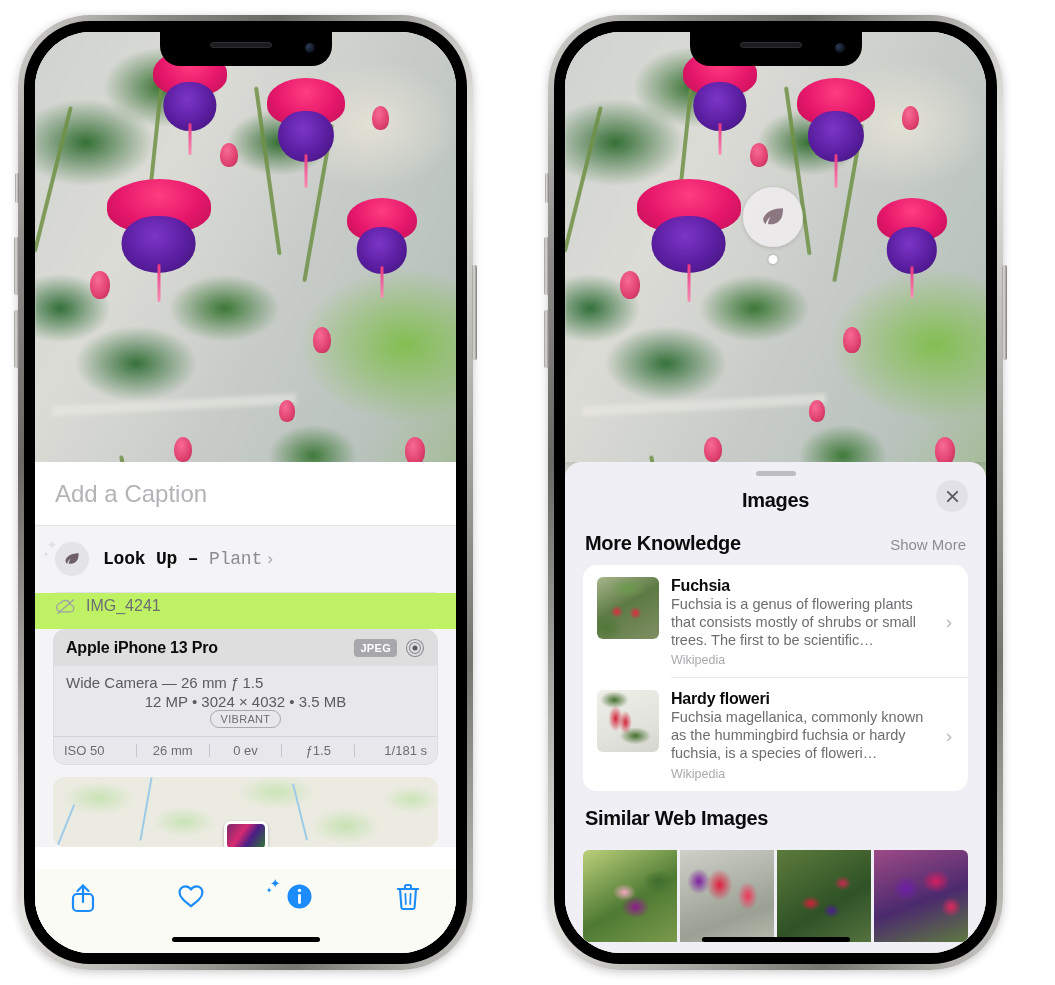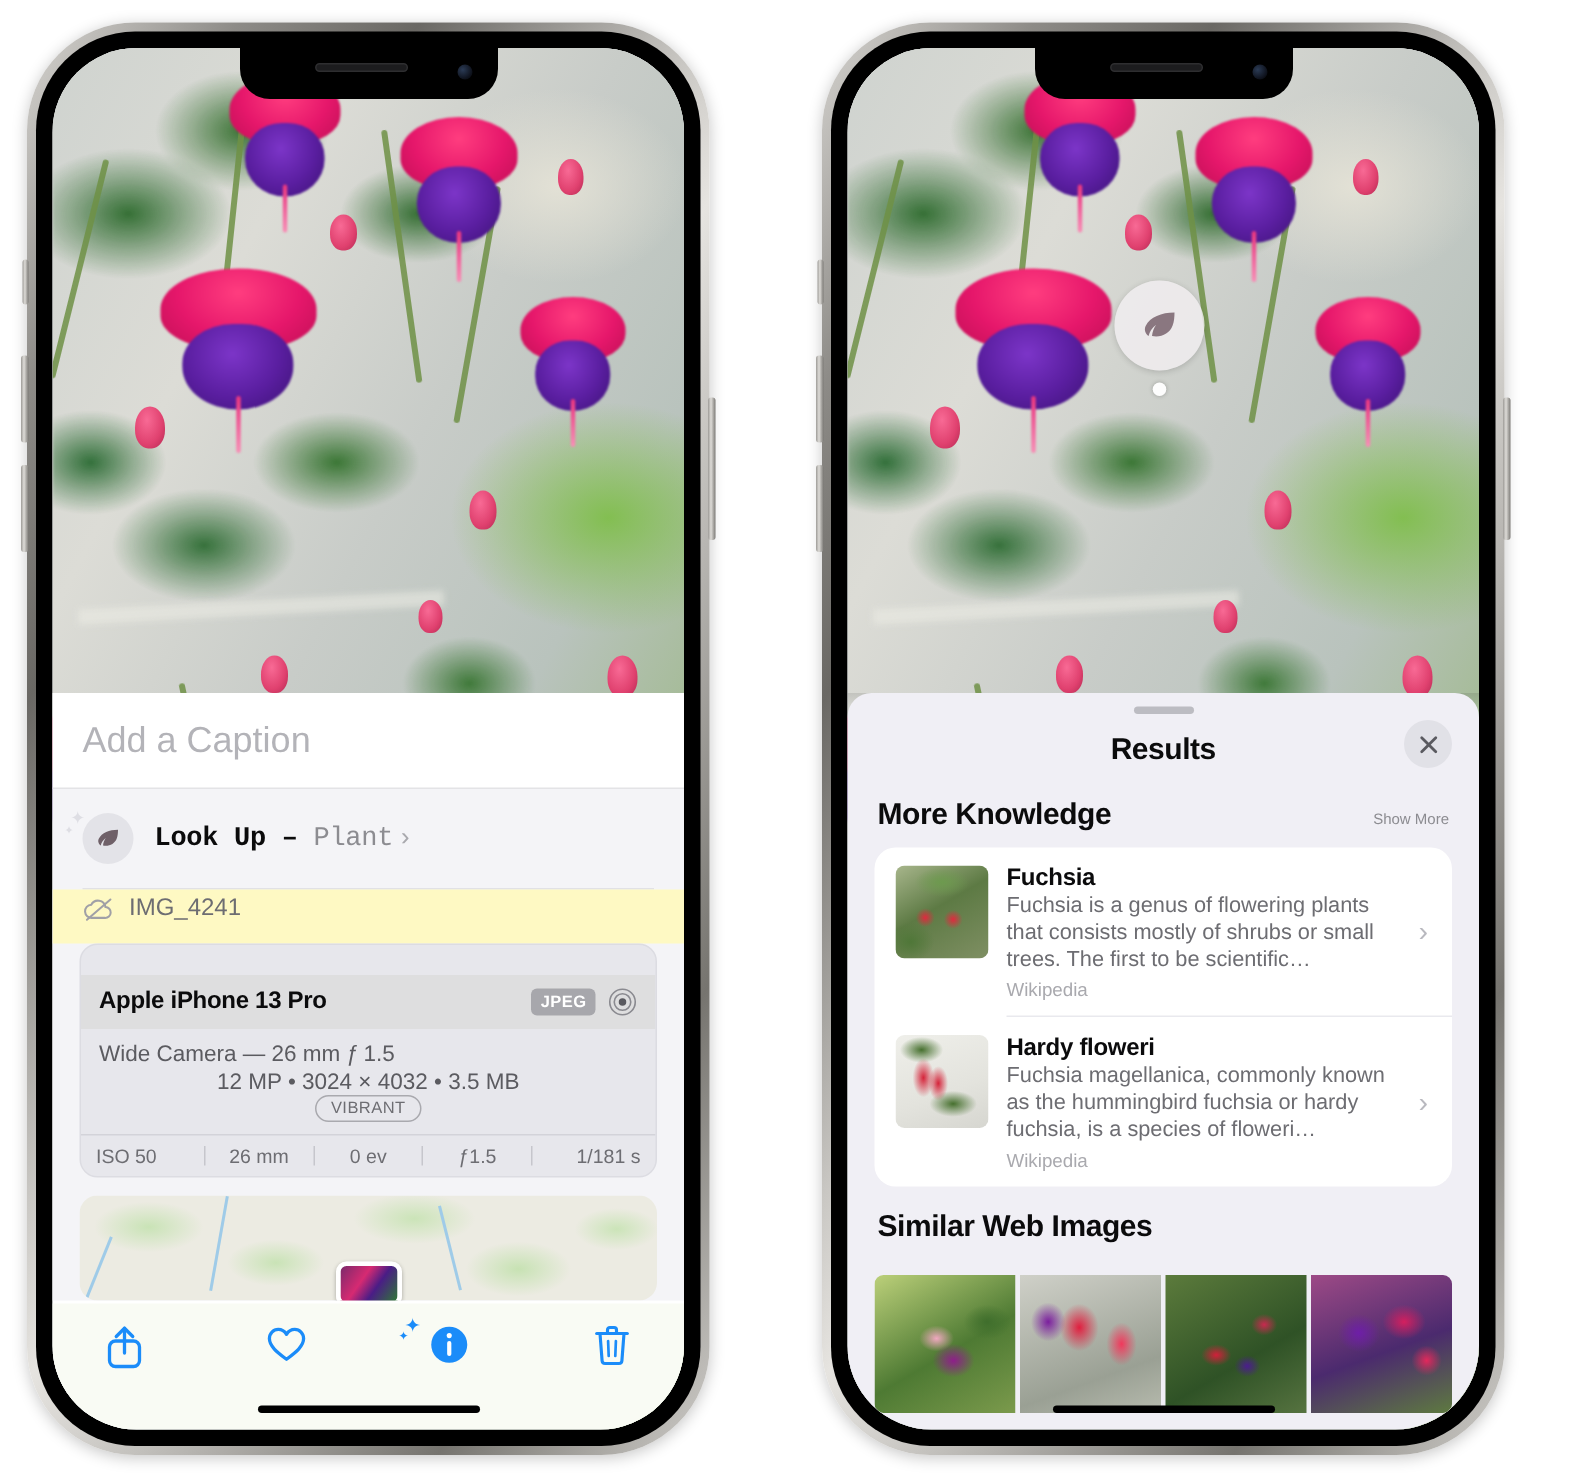--- a/index.html
+++ b/index.html
@@ -155,32 +155,32 @@
   .meta-divider { height: 1px; background: #e1e1e5; margin: 0 20px; }
 
   .date-row {
     display: flex; align-items: baseline; justify-content: space-between;
     padding: 14px 20px 0 20px; background: #f4f4f7;
   }
   .date-txt { font-size: 17px; font-weight: 700; color: #0b0b0c; letter-spacing: -.2px; }
   .adjust { font-size: 17px; color: #1b8cf9; }
   .file-row {
     display: flex; align-items: center; gap: 9px;
-    padding: 4px 20px 14px 20px; background: #fef9c3;
+    padding: 4px 20px 14px 20px; background: #bef264;
   }
   .file-row .nocloud svg { width: 22px; height: 18px; display: block; }
   .file-name { font-size: 16px; color: #6d6d72; }
 
   .exif-card {
     margin: 0 18px; border-radius: 12px; overflow: hidden;
     background: #e7e7ec; border: 1px solid #dcdce2;
   }
   .exif-head {
     display: flex; align-items: center; justify-content: space-between;
-    padding: 8px 12px; background: #dededf; gap: 8px; margin-top: 20px;
+    padding: 8px 12px; background: #dededf; gap: 8px;
   }
   .exif-device { font-size: 16px; font-weight: 700; color: #0b0b0c; letter-spacing: -.2px; }
   .exif-head-right { display: flex; align-items: center; gap: 8px; }
   .fmt-badge {
     background: #a7a7ac; color: #fff; font-size: 11px; font-weight: 700;
     padding: 3px 6px; border-radius: 4px; letter-spacing: .3px;
   }
   .aperture-ico svg { width: 20px; height: 20px; display: block; }
   .exif-body { padding: 8px 12px 8px 12px; }
   .exif-lens { font-size: 15px; color: #5b5b60; margin-bottom: 2px; }
@@ -270,21 +270,21 @@
     width: 32px; height: 32px; border-radius: 50%; background: #e1e1e7;
     display: flex; align-items: center; justify-content: center;
   }
   .close-btn svg { width: 15px; height: 15px; display: block; }
 
   .sec-head {
     display: flex; align-items: baseline; justify-content: space-between;
     padding: 8px 20px 10px 20px;
   }
   .sec-title { font-size: 20px; font-weight: 700; color: #0b0b0c; letter-spacing: -.3px; }
-  .show-more { font-size: 10px; color: #8c8c91; }
+  .show-more { font-size: 15px; color: #8c8c91; }
 
   .kcard {
     margin: 0 18px; background: #fff; border-radius: 14px; overflow: hidden;
   }
   .krow { display: flex; align-items: flex-start; padding: 12px 10px 10px 14px; gap: 12px; }
   .kthumb {
     width: 62px; height: 62px; border-radius: 6px; flex: 0 0 auto; overflow: hidden;
     position: relative;
   }
   .kthumb.t1 {
@@ -642,21 +642,21 @@
             </svg>
           </div>
           <div class="badge-dot"></div>
         </div>
 
         <div class="sheet-shadow"></div>
 
         <div class="results-sheet">
           <div class="grabber"></div>
           <div class="results-head">
-            <span class="results-title">Results</span>
+            <span class="results-title">Images</span>
             <span class="close-btn">
               <svg viewBox="0 0 16 16" aria-hidden="true">
                 <line x1="3" y1="3" x2="13" y2="13" stroke="#5a5a60" stroke-width="2" stroke-linecap="round"></line>
                 <line x1="13" y1="3" x2="3" y2="13" stroke="#5a5a60" stroke-width="2" stroke-linecap="round"></line>
               </svg>
             </span>
           </div>
 
           <div class="sec-head">
             <span class="sec-title">More Knowledge</span>

